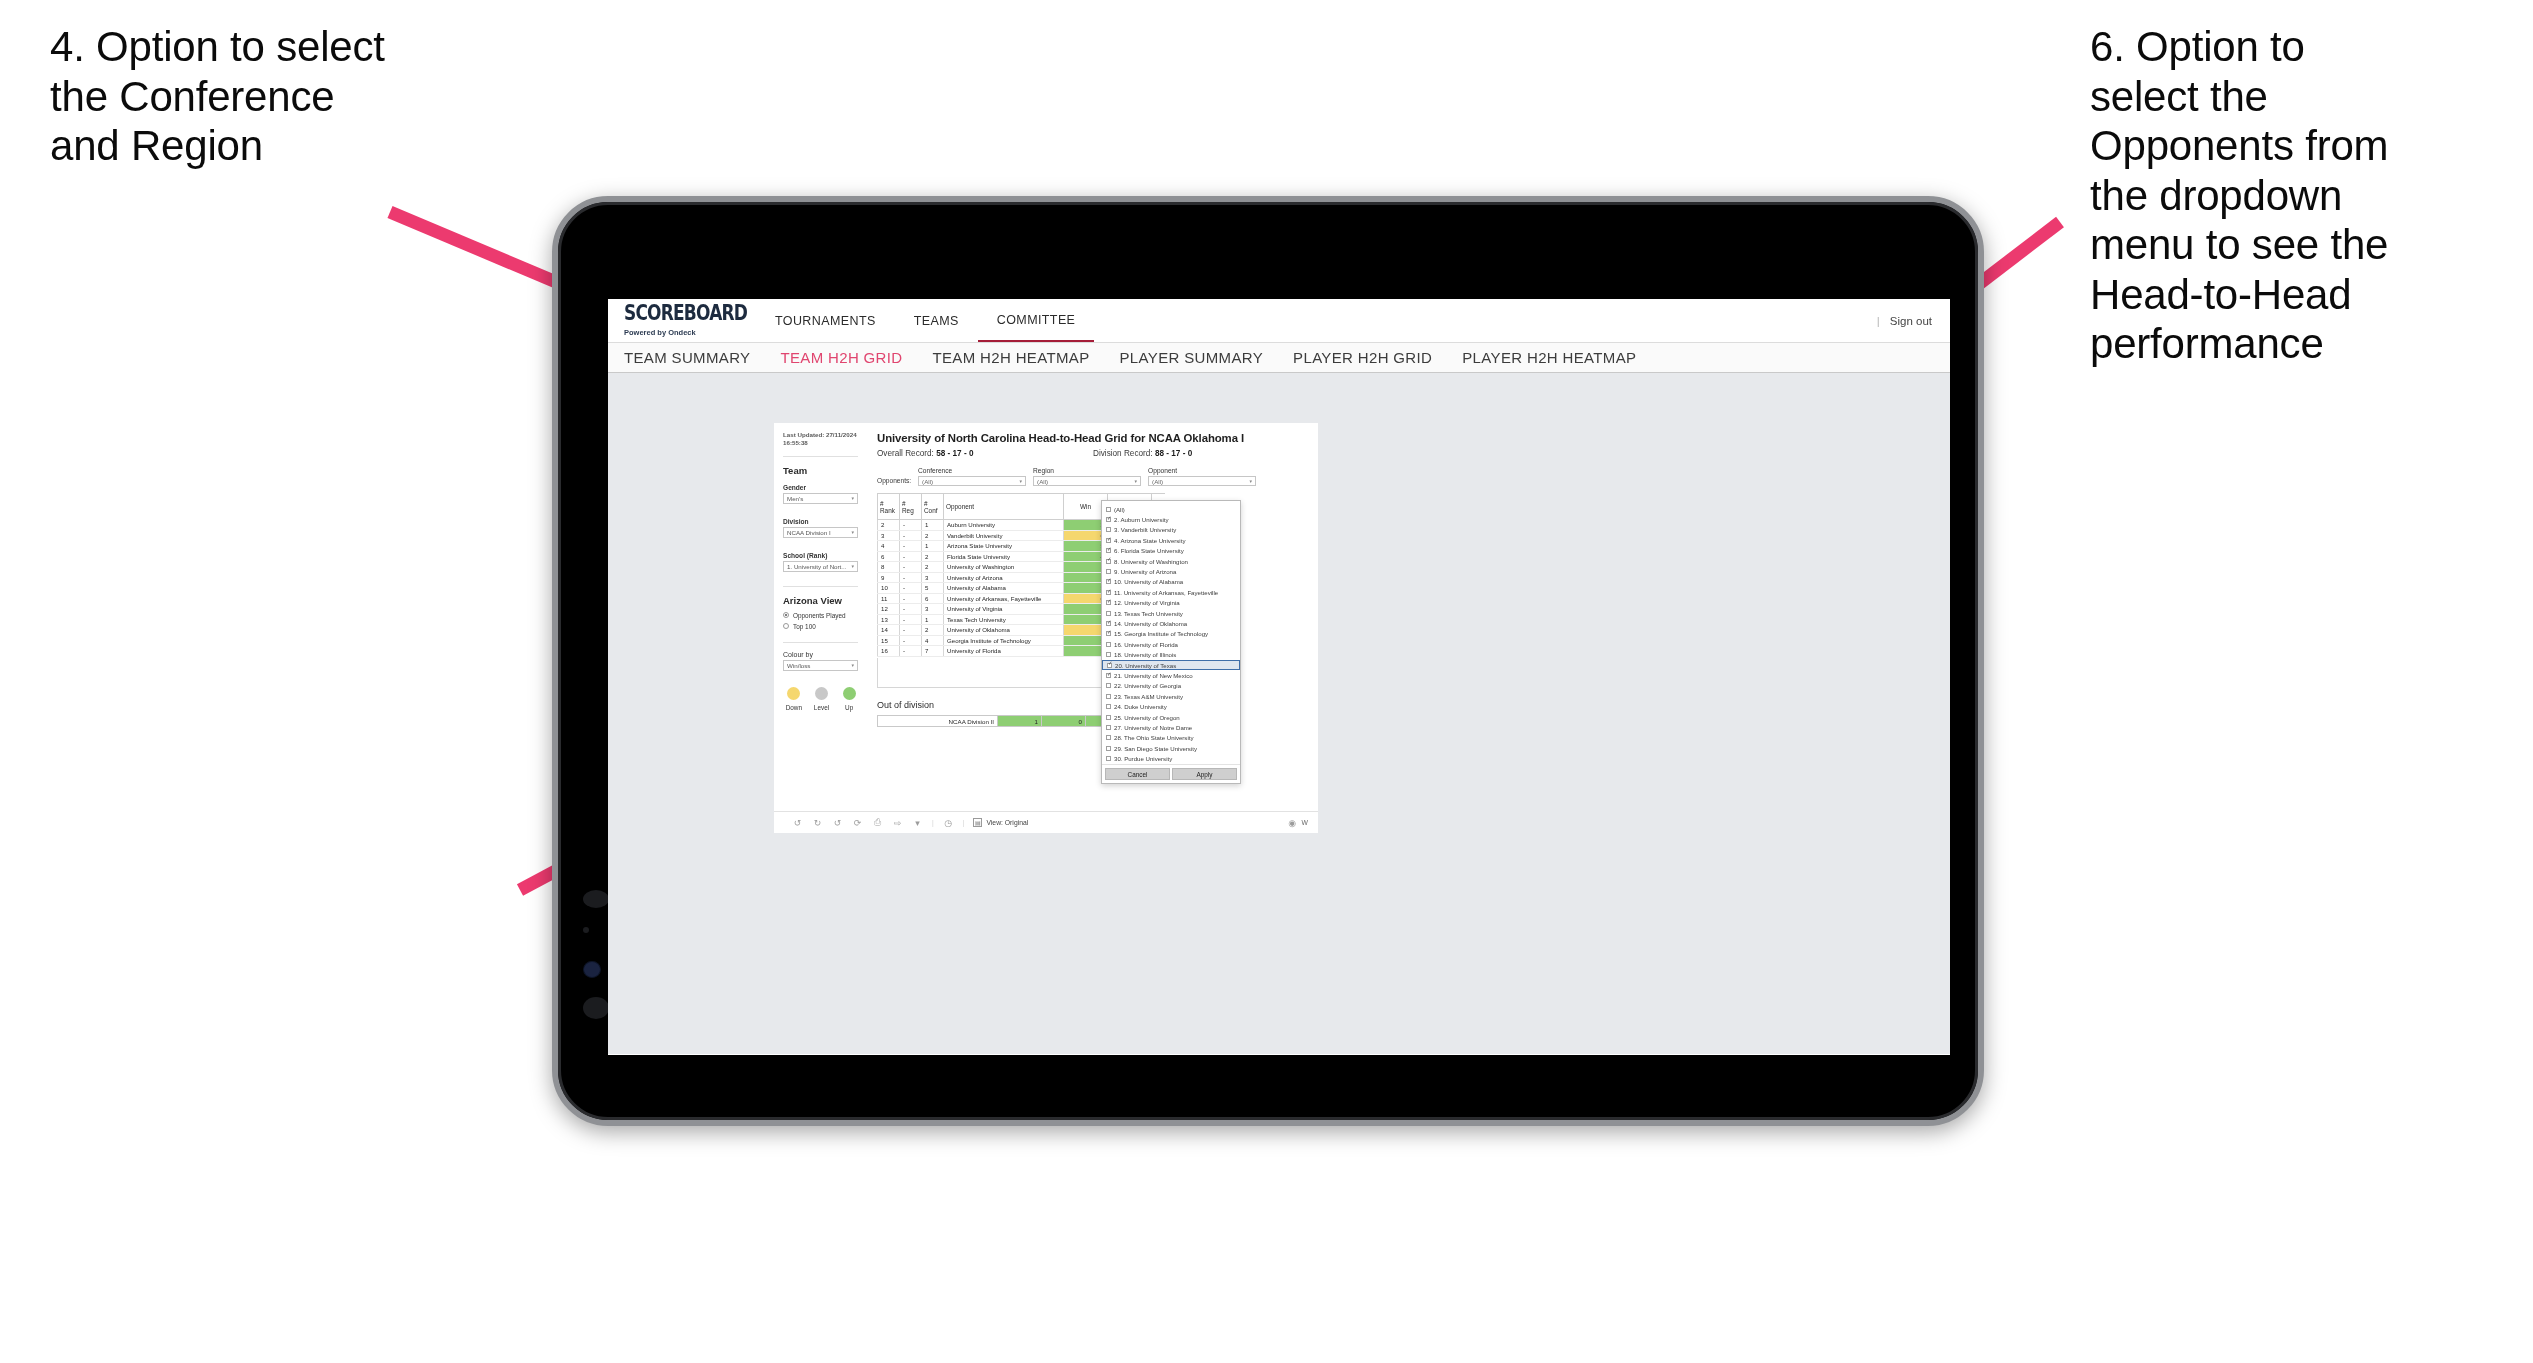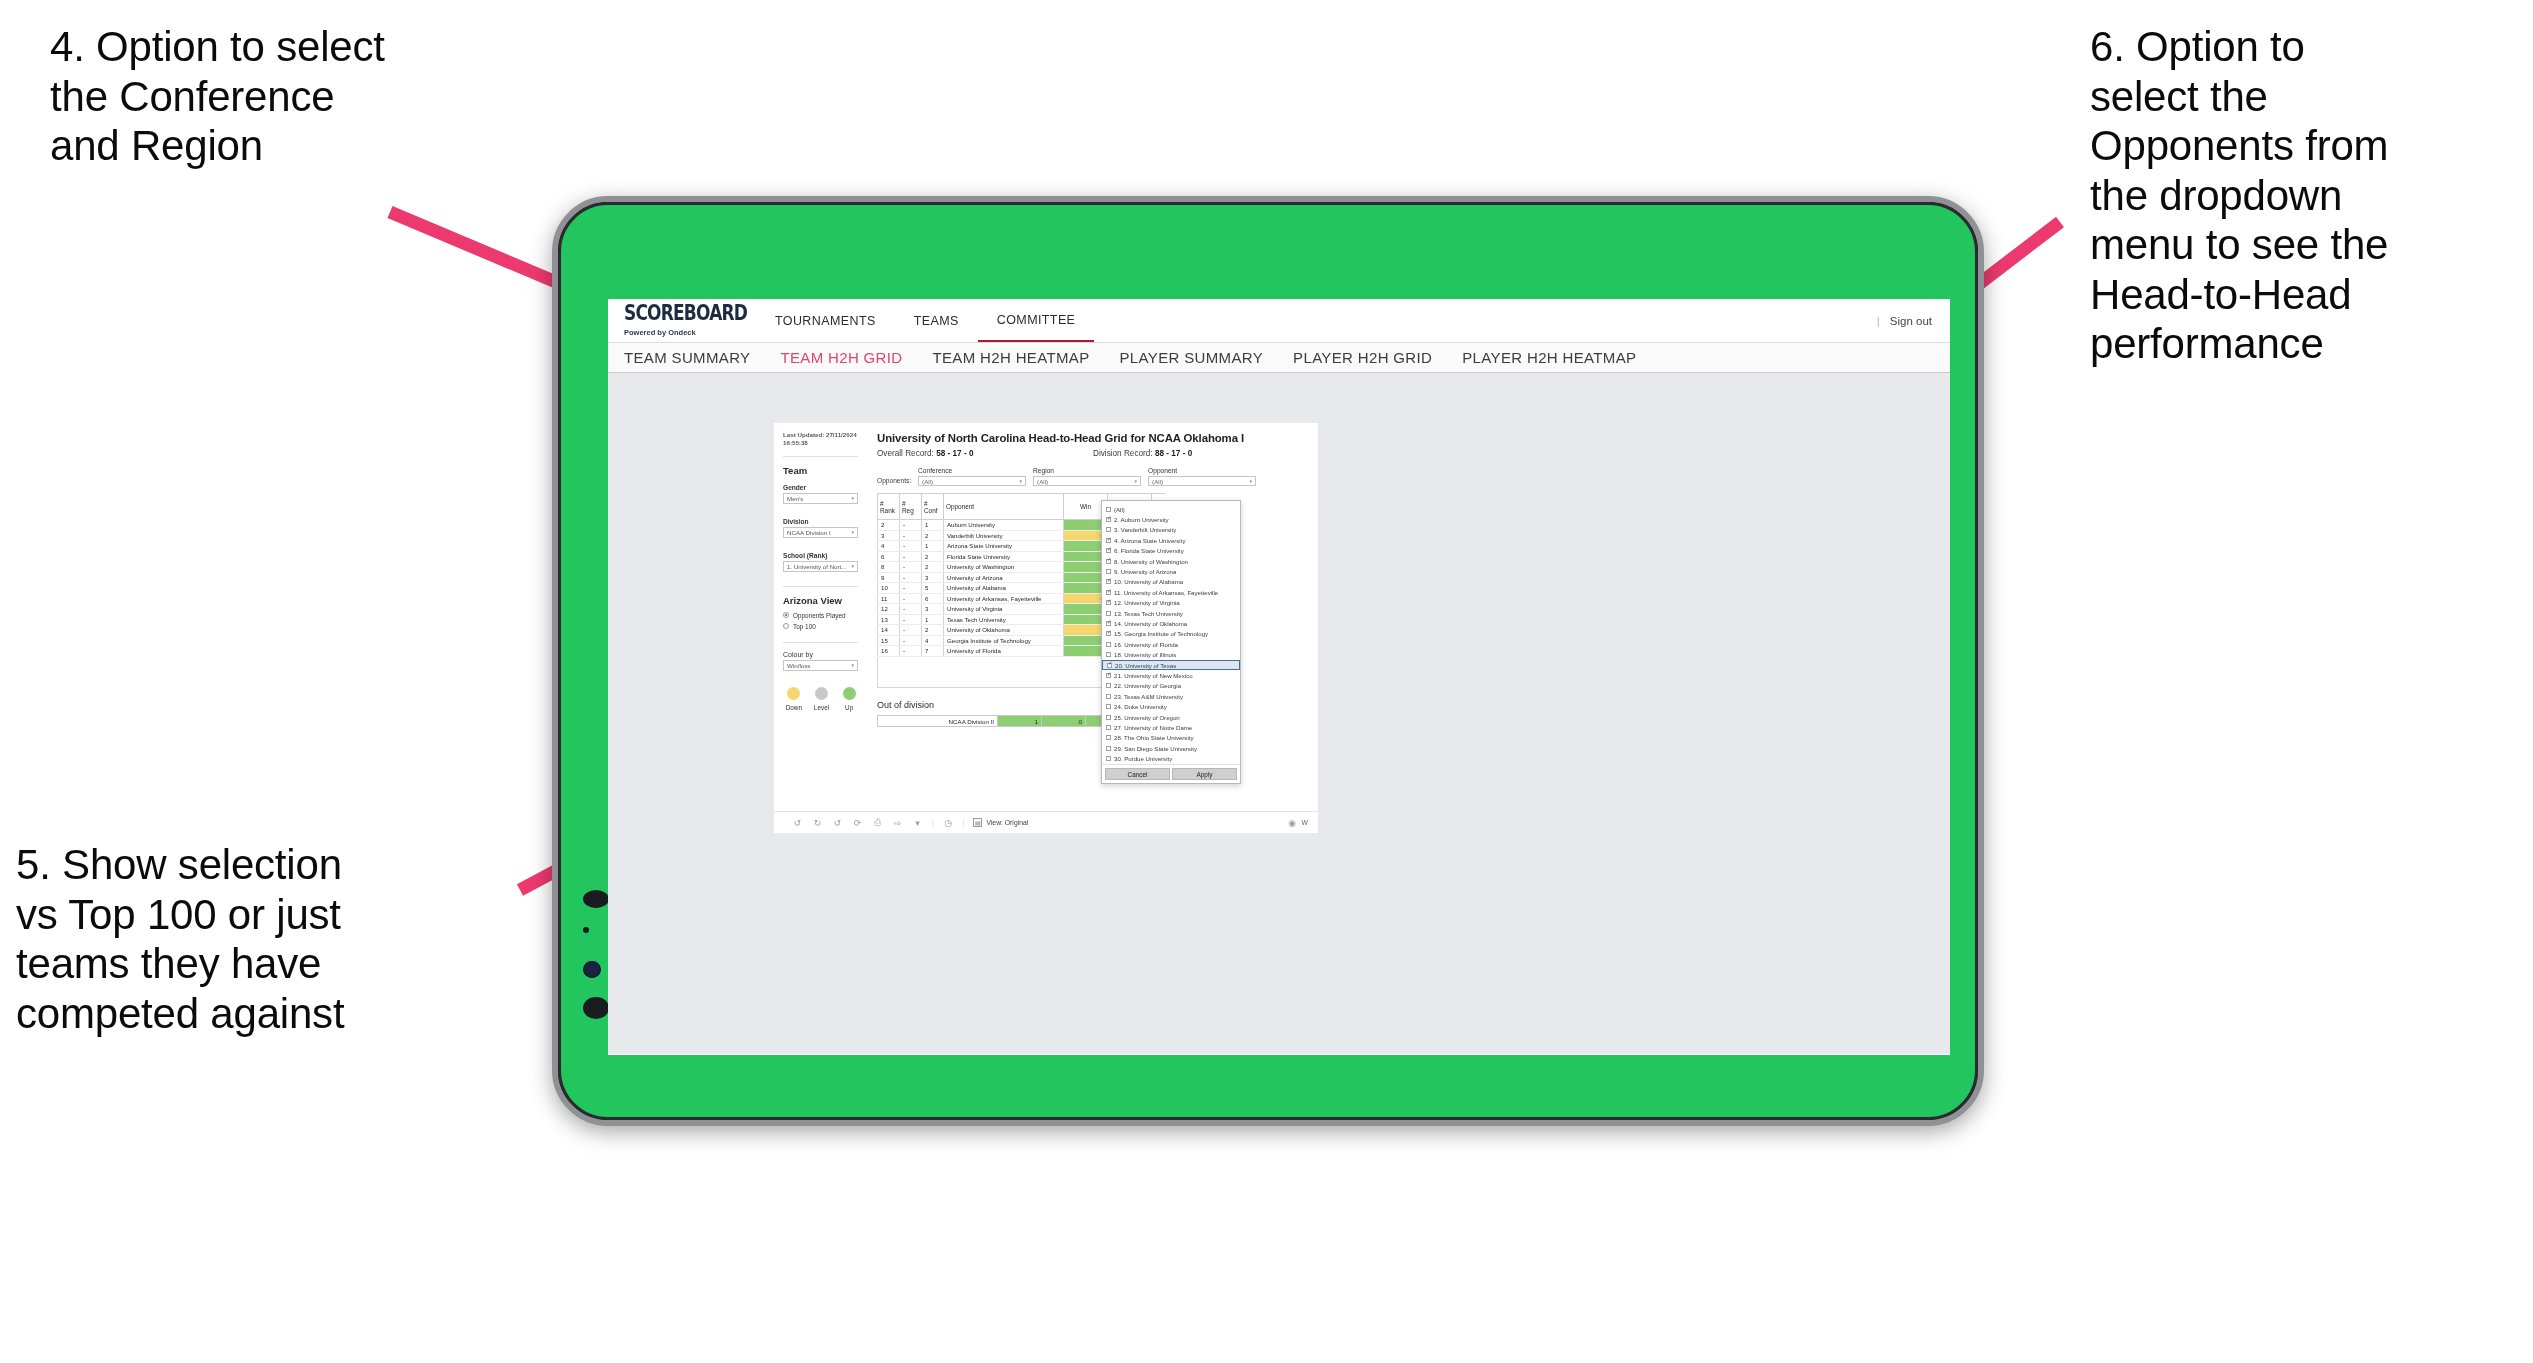--- a/index.html
+++ b/index.html
@@ -34,21 +34,21 @@
     width: 1432px; height: 930px;
     background: #111215;
     border-radius: 56px;
     border: 6px solid #8f9195;
     box-shadow: 0 6px 22px rgba(0,0,0,.35);
   }
   #tablet-inner {
     position: absolute;
     left: 0; top: 0; right: 0; bottom: 0;
     border-radius: 50px;
-    background: #22c55e;
+    background: #000000;
     border: 3px solid #2a2b2e;
   }
   #screen {
     position: absolute;
     left: 47px; top: 94px;
     width: 1342px; height: 756px;
     background: #ffffff;
     overflow: hidden;
   }
   .cam { position:absolute; left: 22px; border-radius:50%; background:#1b1c1f; }
@@ -222,24 +222,20 @@
   .vbox { width:9px; height:9px; border:1px solid #9a9a9a; display:flex;align-items:center;justify-content:center; font-size:6px; color:#777;}
 </style>
 </head>
 <body>
 
 <div id="root">
 
   <div class="annot" id="annot-4">4. Option to select
 the Conference
 and Region</div>
-  <div class="annot" id="annot-5">5. Show selection
-vs Top 100 or just
-teams they have
-competed against</div>
   <div class="annot" id="annot-6">6. Option to
 select the
 Opponents from
 the dropdown
 menu to see the
 Head-to-Head
 performance</div>
 
   <svg class="arrow" style="left:0;top:0;width:2533px;height:1363px;">
     <defs>

